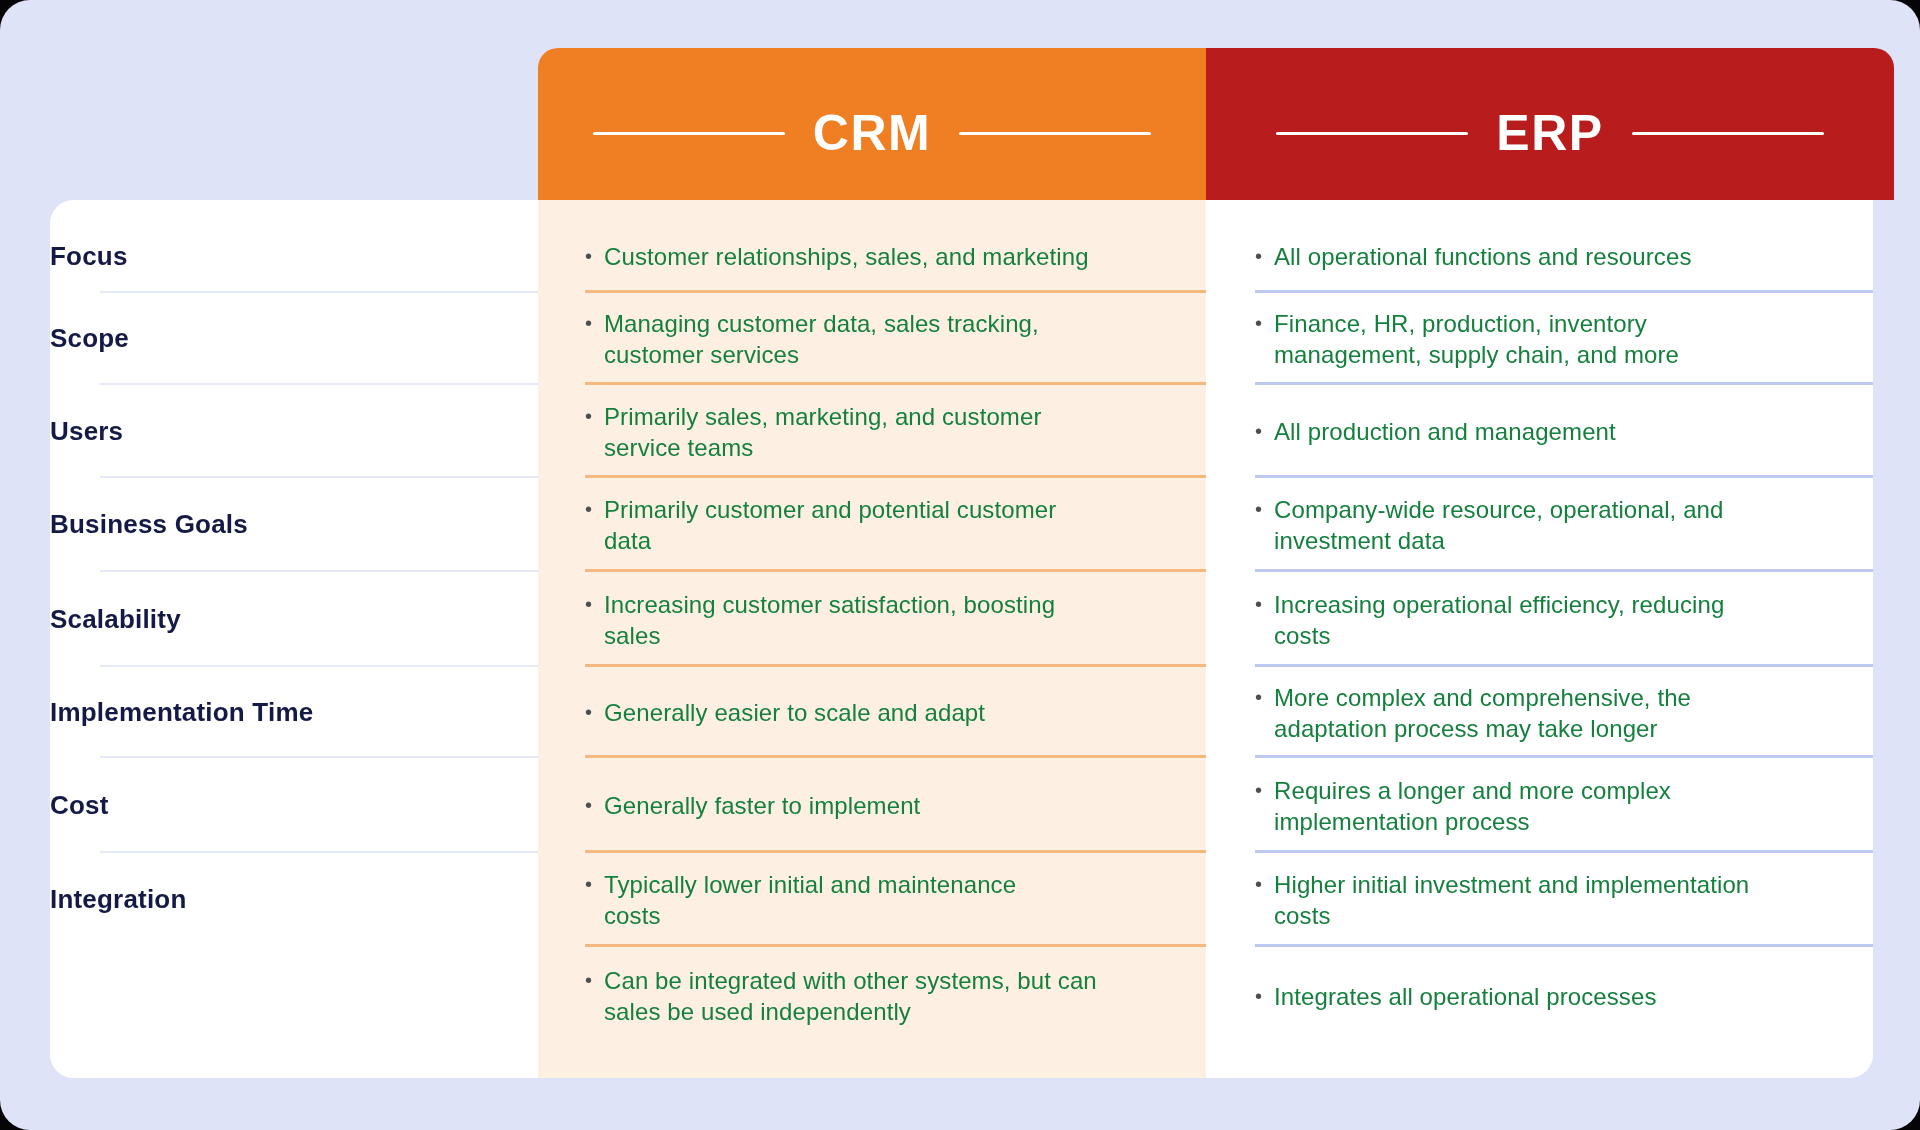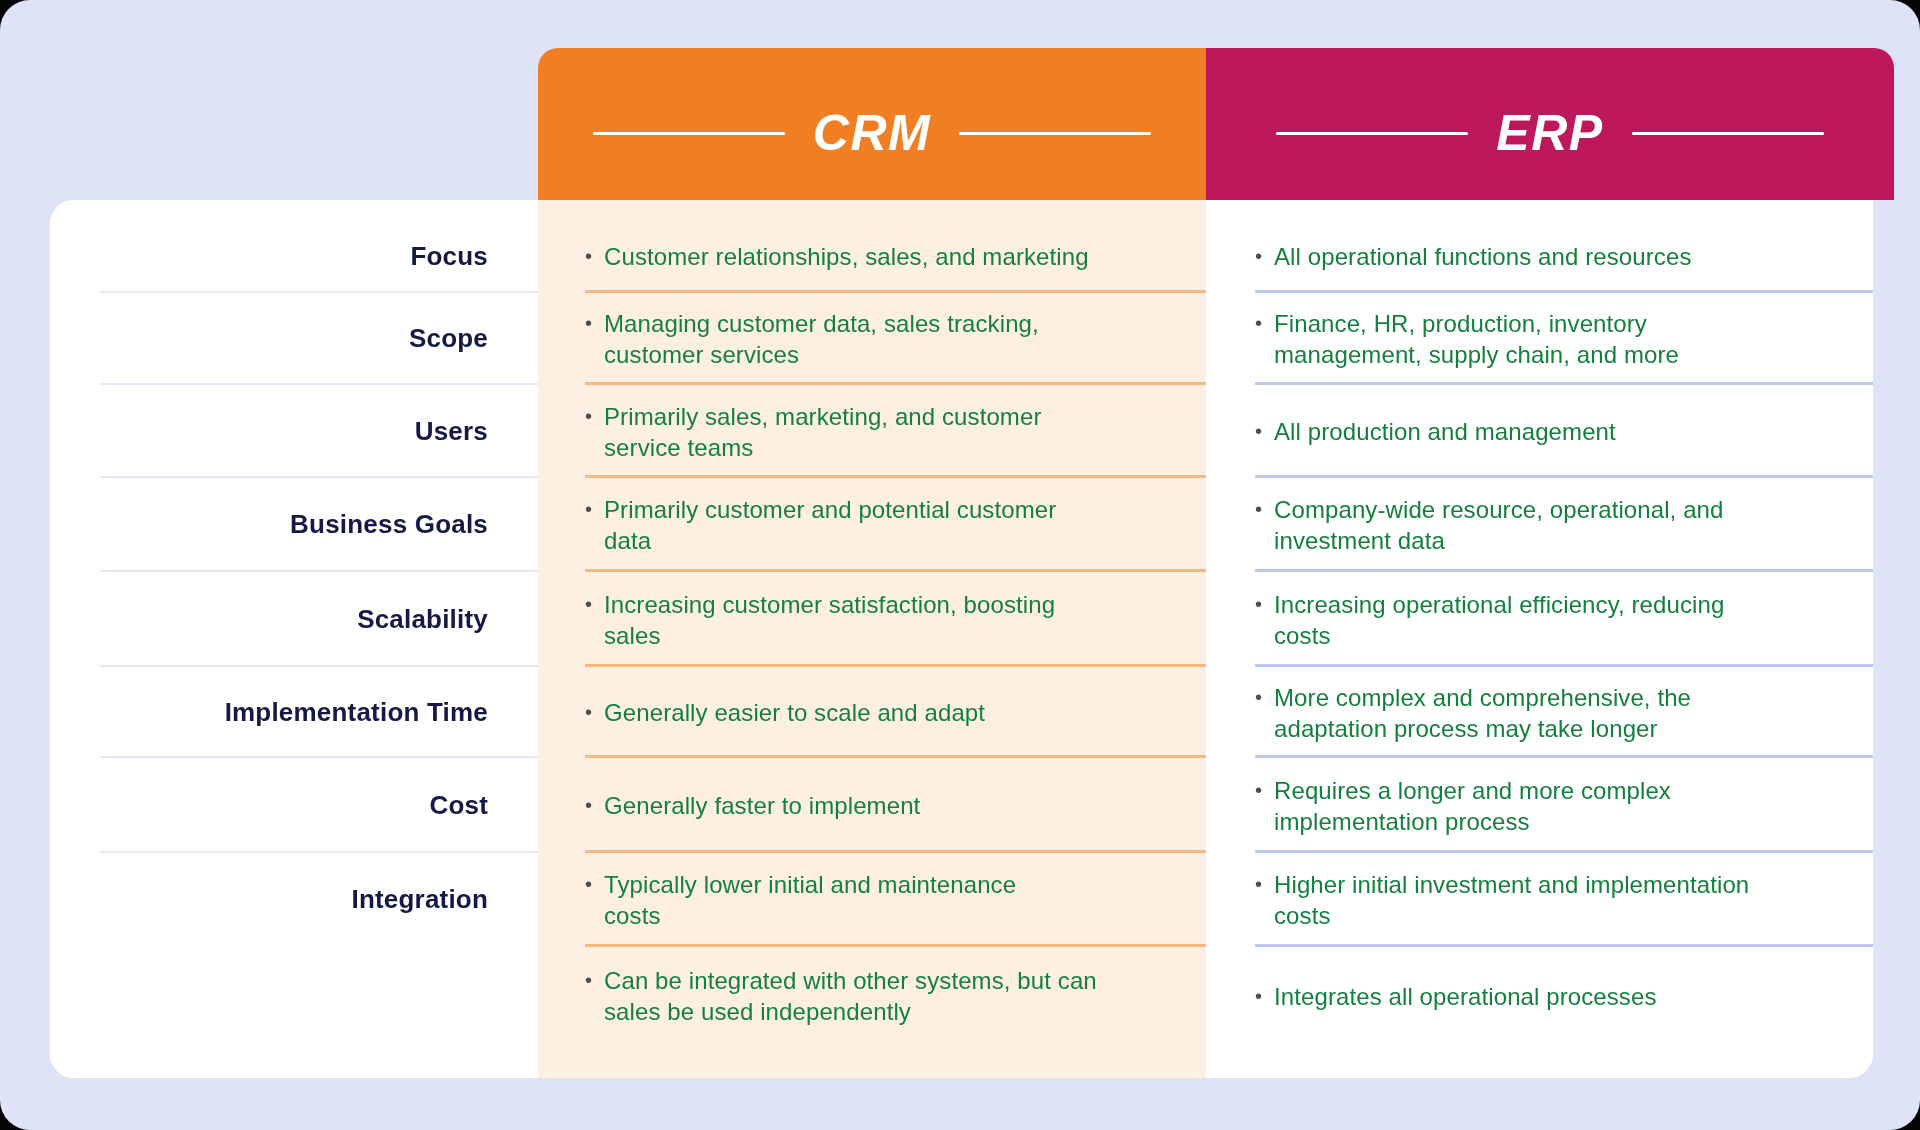--- a/index.html
+++ b/index.html
@@ -11,23 +11,23 @@
     background:#dfe3f8; border-radius:30px; overflow:hidden;
   }
 
   
   .hdr {
     position:absolute; top:48px; height:152px;
     display:flex; align-items:center; justify-content:center;
     padding-top:18px; color:#ffffff;
   }
   .hdr-crm { left:538px; width:668px; background:#f07e22; border-radius:20px 0 0 0; }
-  .hdr-erp { left:1206px; width:688px; background:#be185d; border-radius:0 20px 0 0; }
+  .hdr-erp { left:1206px; width:688px; background:#b91c1c; border-radius:0 20px 0 0; }
   .hdr-title {
-    font-size:50px; font-weight:800; letter-spacing:1.5px; line-height:1;font-style:italic;
+    font-size:50px; font-weight:800; letter-spacing:1.5px; line-height:1;
   }
   .hdr-rule {
     width:192px; height:3px; background:#ffffff; border-radius:2px; margin:0 28px;
   }
 
   
   .card {
     position:absolute; left:50px; top:200px; width:1823px; height:878px;
     background:#ffffff; border-radius:24px 0 24px 24px;
     display:flex; overflow:hidden;
@@ -45,21 +45,21 @@
 
   
   .col .row:not(:last-child)::after {
     content:""; position:absolute; right:0; bottom:0; height:3px;
   }
   .col-labels .row:not(:last-child)::after { left:50px; height:2px; background:#e4e8f7; }
   .col-crm    .row:not(:last-child)::after { left:47px; background:#f5b97f; }
   .col-erp    .row:not(:last-child)::after { left:49px; background:#bcc8f0; }
 
   
-  .col-labels .row { justify-content:flex-end; padding-right:50px;padding-left:33px; }
+  .col-labels .row { padding-right:50px; }
   .row-label {
     color:#141a45; font-weight:700; font-size:26px; letter-spacing:0.2px;
     text-align:right; line-height:1.2;
   }
 
   
   .col-crm .row { padding:0 45px 0 47px; }
   .col-erp .row { padding:0 50px 0 49px; }
   .bullet-item { display:flex; align-items:flex-start; }
   .bullet-dot {

